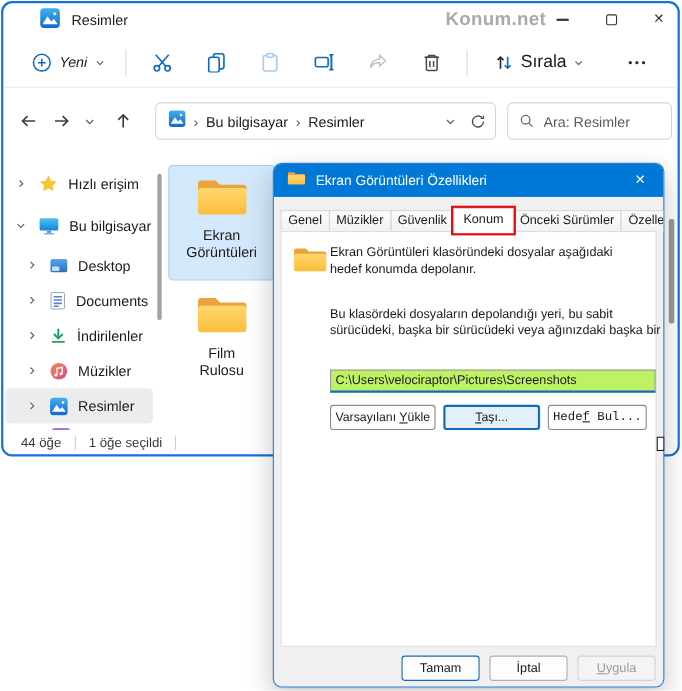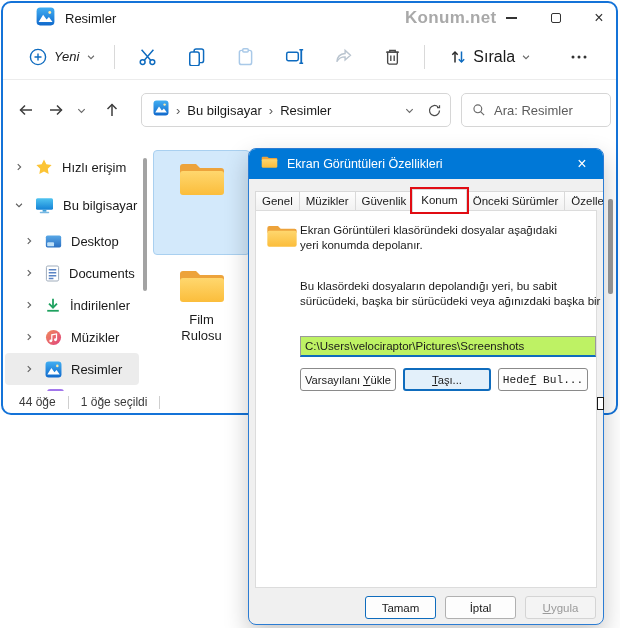--- a/index.html
+++ b/index.html
@@ -404,20 +404,21 @@
       </div>
       <div class="side-scroll"></div>
 
       <div class="tile sel" style="top:10px; height:105px;">
         <span class="fico">
           <svg width="48" height="38" viewBox="0 0 48 38">
               <path d="M2 7q0-3 3-3h13l4 4h21q3 0 3 3v3H2Z" fill="#eda33b"></path>
               <rect x="2" y="11" width="44" height="24" rx="3" fill="url(#gFold)"></rect>
             </svg>
         </span>
+        <span class="flabel">Ekran Görüntüleri</span>
       </div>
       <div class="tile" style="top:118px; height:98px;">
         <span class="fico">
           <svg width="48" height="38" viewBox="0 0 48 38">
               <path d="M2 7q0-3 3-3h13l4 4h21q3 0 3 3v3H2Z" fill="#eda33b"></path>
               <rect x="2" y="11" width="44" height="24" rx="3" fill="url(#gFold)"></rect>
             </svg>
         </span>
         <span class="flabel">Film Rulosu</span>
       </div>
@@ -458,21 +459,21 @@
     </div>
 
     <div class="tabpanel">
       <span class="p-folder">
         <svg width="32" height="26" viewBox="0 0 48 38">
             <path d="M2 7q0-3 3-3h13l4 4h21q3 0 3 3v3H2Z" fill="#eda33b"></path>
             <rect x="2" y="11" width="44" height="24" rx="3" fill="url(#gFold)"></rect>
           </svg>
       </span>
       <div class="introline" style="top:13px">Ekran Görüntüleri klasöründeki dosyalar aşağıdaki</div>
-      <div class="introline" style="top:28px">yeri konumda depolanır.</div>
+      <div class="introline" style="top:28px">hedef konumda depolanır.</div>
 
       <div class="descline" style="top:69px">Bu klasördeki dosyaların depolandığı yeri, bu sabit</div>
       <div class="descline" style="top:84px">sürücüdeki, başka bir sürücüdeki veya ağınızdaki başka bir</div>
 
       <input class="pathinput" type="text" value="C:\Users\velociraptor\Pictures\Screenshots" style="">
 
       <div class="btnrow">
         <button class="wbtn b1">
             <span><span>Varsayılanı </span><u>Y</u><span>ükle</span></span>
           </button>

